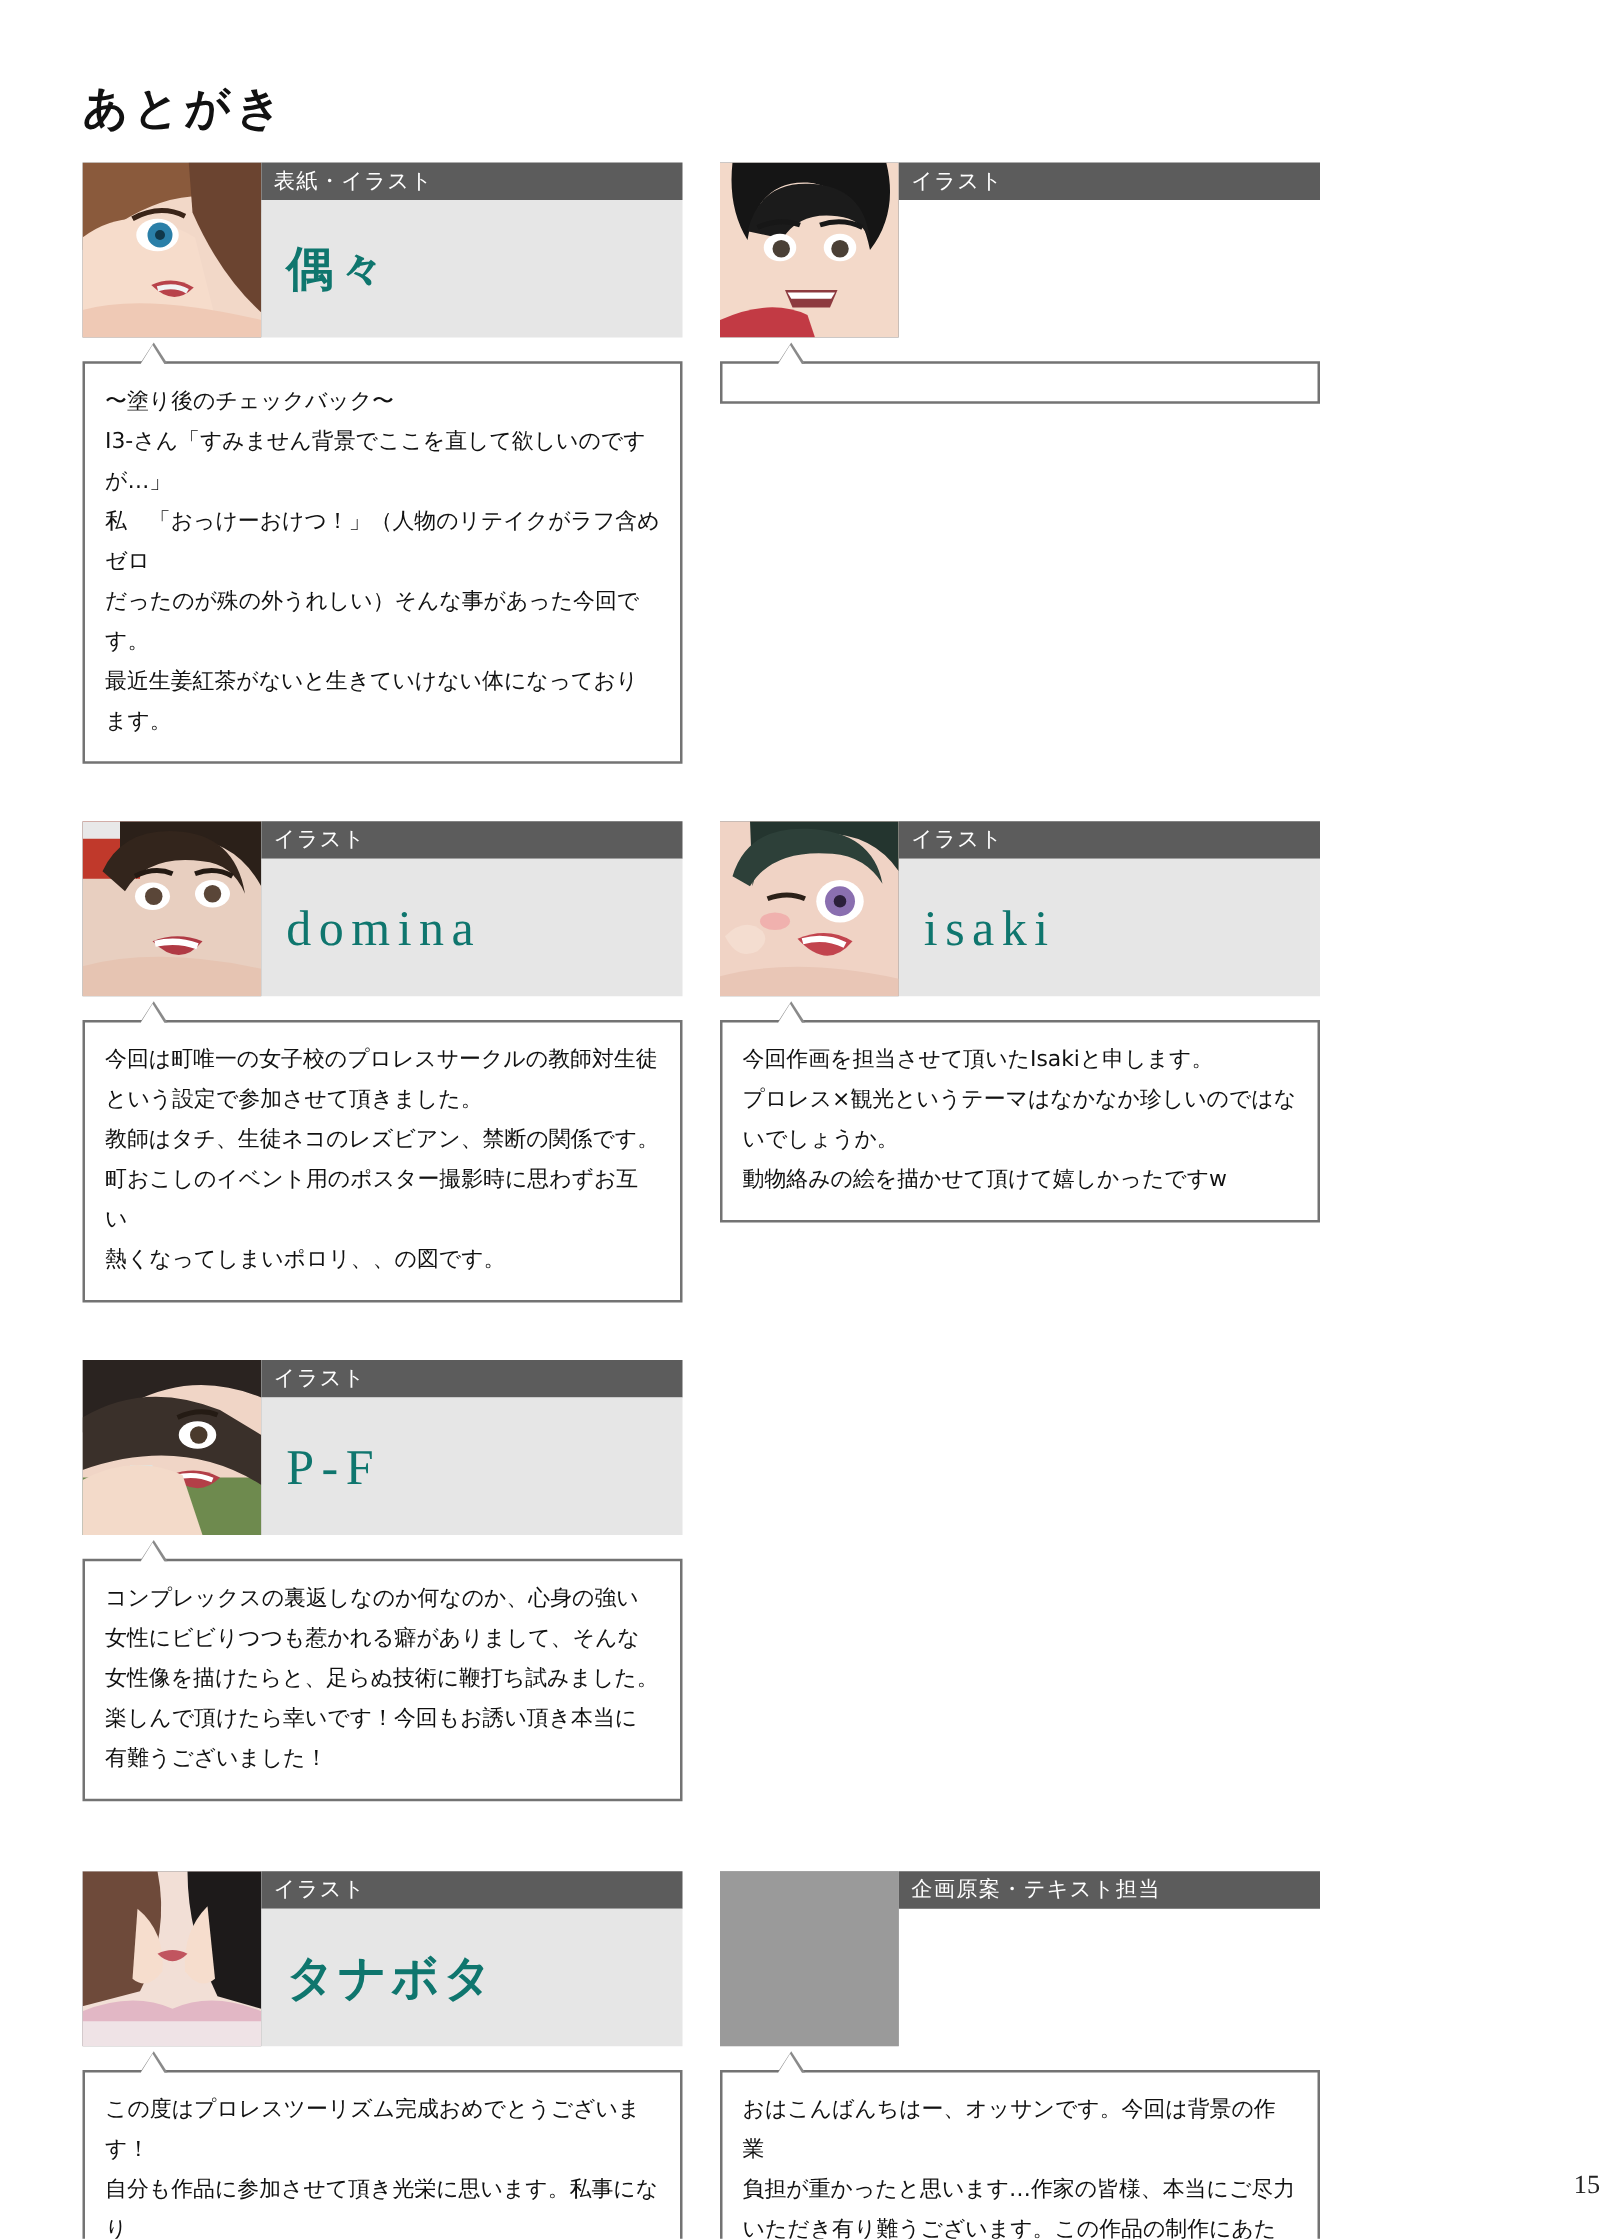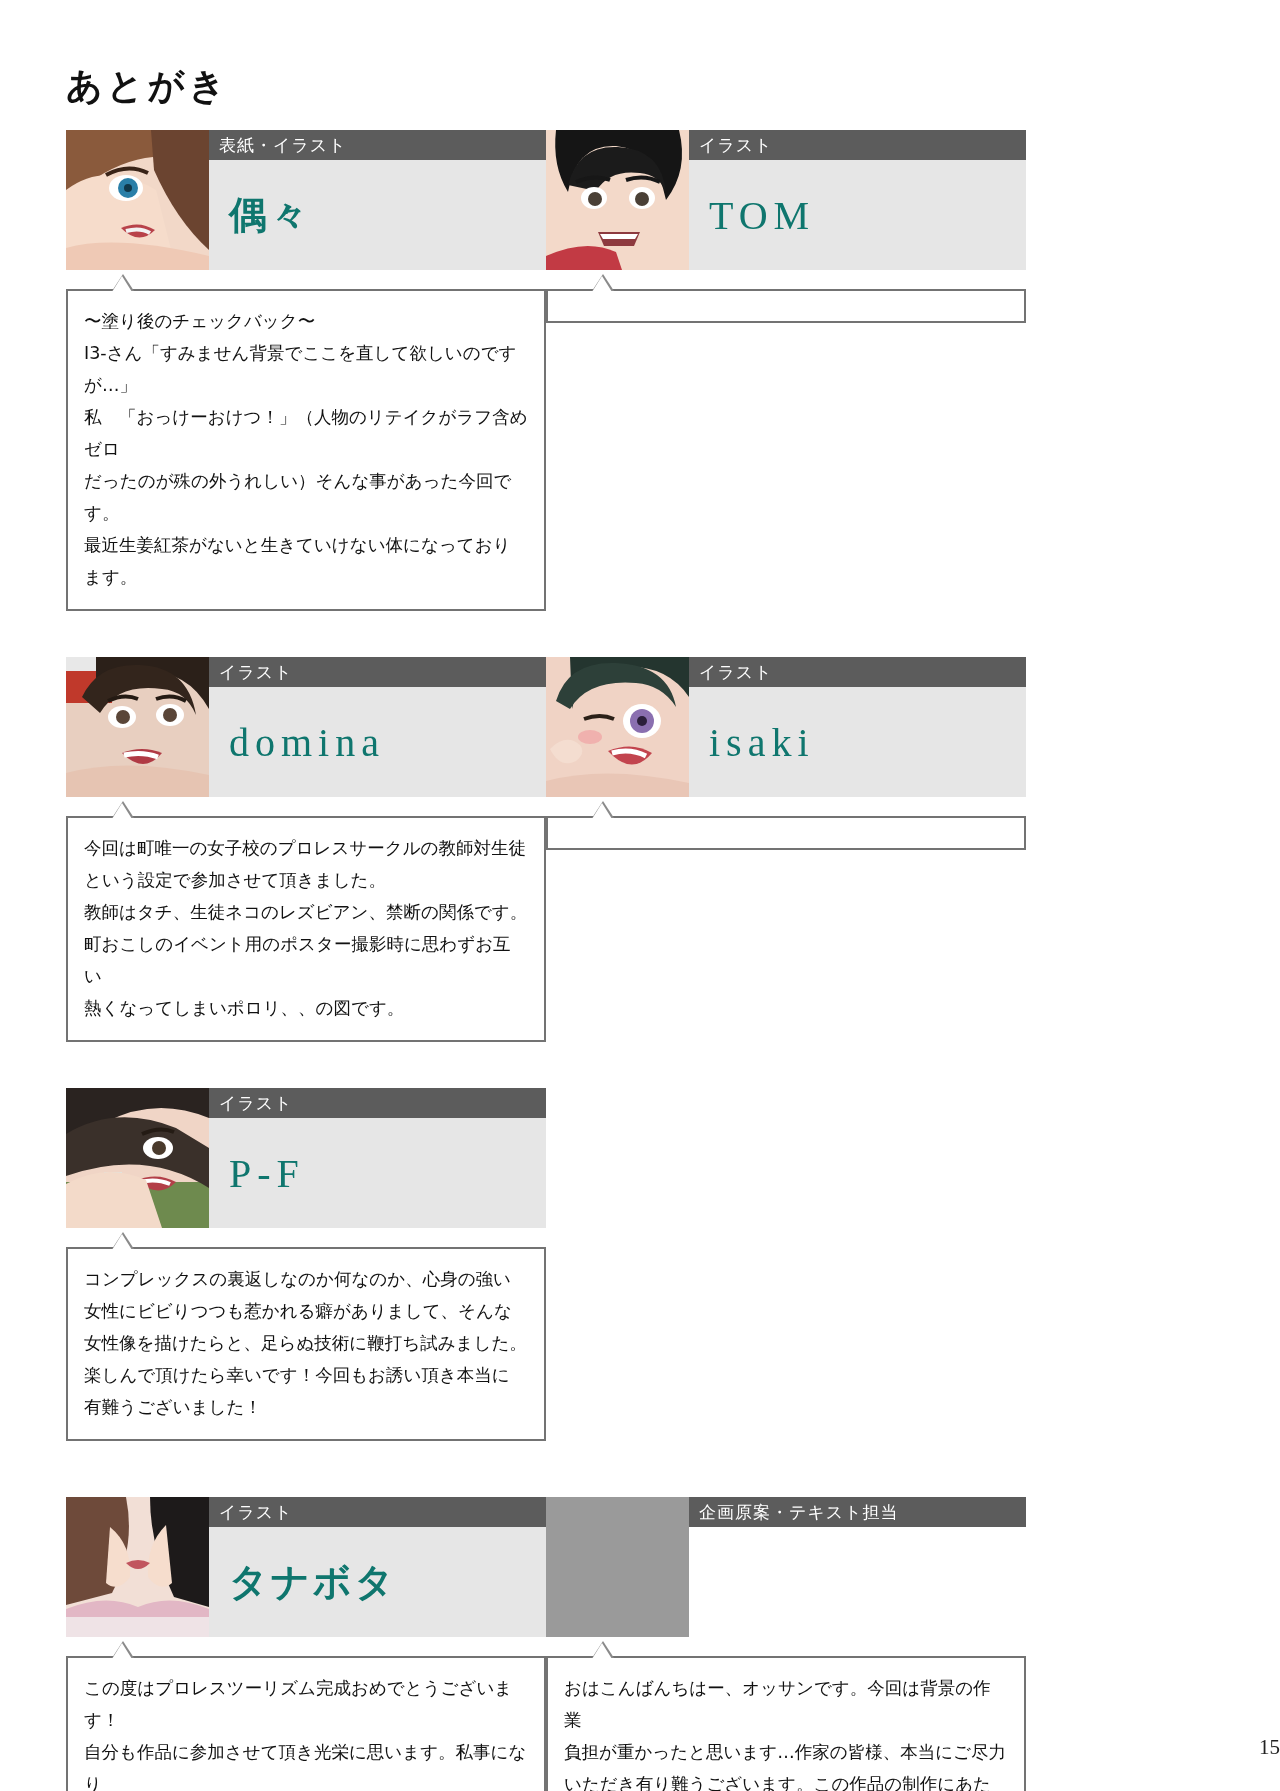--- a/index.html
+++ b/index.html
@@ -32,20 +32,21 @@
     color: #111;
   }
   .grid {
     position: absolute;
     left: 66px;
     top: 130px;
     width: 1152px;
   }
   .row {
     display: flex;
+    gap: 30px;
     align-items: flex-start;
   }
   .cell {
     width: 480px;
     flex: 0 0 480px;
     position: relative;
   }
   .cell.empty { visibility: hidden; }
 
   
@@ -211,23 +212,20 @@
               <circle cx="96" cy="69" r="7" fill="#4a4036"></circle>
               <path d="M30 52 q18 -8 34 -2" stroke="#171717" stroke-width="4" fill="none"></path>
               <path d="M80 50 q18 -6 34 2" stroke="#171717" stroke-width="4" fill="none"></path>
               <path d="M52 102 h42 l-6 14 h-30 Z" fill="#8d3a3f"></path>
               <path d="M54 104 h38 l-3 5 h-32 Z" fill="#ffffff"></path>
               <path d="M0 126 Q40 108 70 122 L76 140 H0 Z" fill="#c23a44"></path>
             </svg>
           </div>
           <div class="head-right">
             <div class="role-bar">イラスト</div>
-            <div class="name-box">
-              <span class="name">TOM</span>
-            </div>
           </div>
         </div>
         <div class="bubble">
           <span class="tail"></span>
           <span class="tail-in"></span>
         </div>
       </div>
 
     </div>
 
@@ -292,20 +290,24 @@
           <div class="head-right">
             <div class="role-bar">イラスト</div>
             <div class="name-box">
               <span class="name">isaki</span>
             </div>
           </div>
         </div>
         <div class="bubble">
           <span class="tail"></span>
           <span class="tail-in"></span>
+          <p>今回作画を担当させて頂いたIsakiと申します。
+プロレス×観光というテーマはなかなか珍しいのではな
+いでしょうか。
+動物絡みの絵を描かせて頂けて嬉しかったですw</p>
         </div>
       </div>
 
     </div>
 
     <div class="row" style="margin-top:46px;">
 
       <div class="cell">
         <div class="entry-head">
           <div class="thumb">

